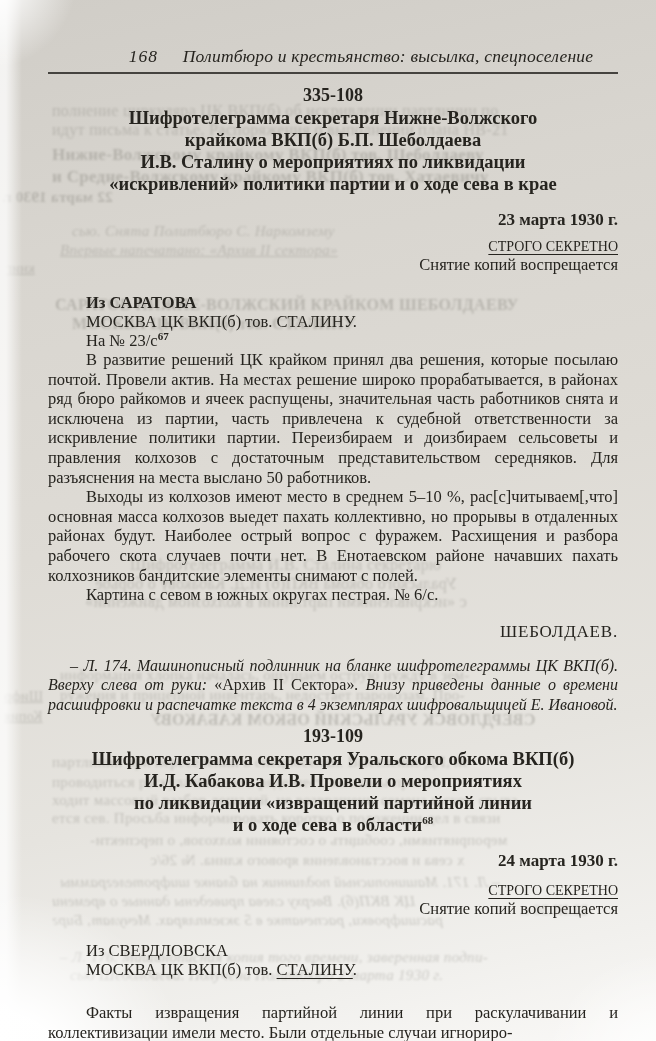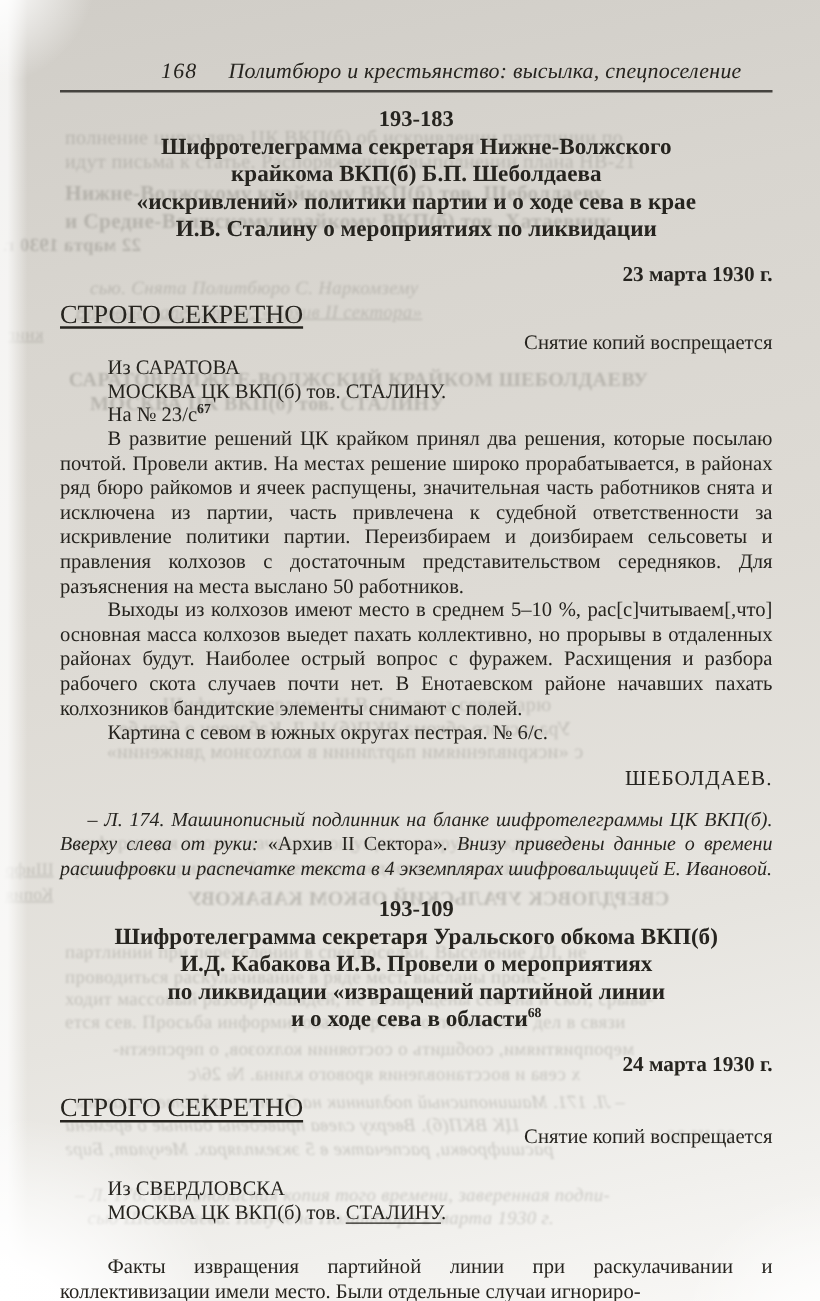--- a/index.html
+++ b/index.html
@@ -40,31 +40,31 @@
     font-style:italic;font-size:17.5px;
     border-bottom:2px solid #45433f;
     padding-bottom:5px;
   }
   .pagenum{width:110px;letter-spacing:1px;text-align:right;}
   .runtitle{flex:1;text-align:center;letter-spacing:.2px;}
 
   .doc-id{text-align:center;font-weight:bold;font-size:18px;margin-top:11px;}
   .doc-title{text-align:center;font-weight:bold;font-size:18.5px;line-height:22px;margin-top:1px;}
   .date{text-align:right;font-weight:bold;font-size:17px;margin-top:15px;}
-  .secrecy{text-align:left;font-size:21px;margin-top:9px;}
+  .secrecy{text-align:right;font-size:14px;margin-top:9px;}
   .secrecy .ul{text-decoration:underline;text-underline-offset:3px;}
   .copyban{text-align:right;font-size:16.5px;}
   .addr{font-size:16.5px;line-height:19px;padding-left:38px;}
   .body{font-size:16.5px;line-height:19.6px;text-align:justify;text-indent:38px;margin:0;}
   sup{font-size:11px;font-weight:bold;line-height:0;}
   .signature{text-align:right;font-size:17px;letter-spacing:.8px;margin:17px 0 14px;}
   .note{font-size:16px;line-height:19.4px;text-align:justify;font-style:italic;text-indent:22px;margin:0;}
   .note .rm{font-style:normal;}
   .ul{text-decoration:underline;text-underline-offset:3px;}
-  .mt6{margin-top:0;} .mt12{margin-top:12px;} .mt22{margin-top:22px;} .mt24{margin-top:24px;}
+  .mt6{margin-top:18px;font-weight:bold;} .mt12{margin-top:12px;} .mt22{margin-top:22px;} .mt24{margin-top:24px;}
 </style>
 </head>
 <body>
 
 <div class="page">
 
   <div class="bleed-layer">
       <div class="bleed" style="left: 52px; top: 103px; font-size: 16px;">полнение циркуляра ЦК ВКП(б) об искривлении партлинии по</div>
       <div class="bleed" style="left: 52px; top: 122px; font-size: 16px;">идут письма к статье. Распоряжения о выполнении плана НВ-21</div>
       <div class="bleed b" style="left: 52px; top: 146px; font-size: 17px;">Нижне-Волжскому крайкому ВКП(б) тов. Шеболдаеву</div>
@@ -98,26 +98,26 @@
     </div>
 
   <div class="content">
 
     <div class="running">
       <span class="pagenum">168</span>
       <span class="runtitle">Политбюро и крестьянство: высылка, спецпоселение</span>
     </div>
 
     <section>
-      <div class="doc-id">193-183</div>
+      <div class="doc-id">335-108</div>
       <div class="doc-title">
         <div>Шифротелеграмма секретаря Нижне-Волжского</div>
         <div>крайкома ВКП(б) Б.П. Шеболдаева</div>
+        <div>И.В. Сталину о мероприятиях по ликвидации</div>
         <div>«искривлений» политики партии и о ходе сева в крае</div>
-        <div>И.В. Сталину о мероприятиях по ликвидации</div>
       </div>
       <div class="date">23 марта 1930 г.</div>
       <div class="secrecy">
         <span class="ul">СТРОГО СЕКРЕТНО</span>
       </div>
       <div class="copyban">Снятие копий воспрещается</div>
 
       <div class="addr mt6">Из САРАТОВА</div>
       <div class="addr">МОСКВА ЦК ВКП(б) тов. СТАЛИНУ.</div>
       <div class="addr">

